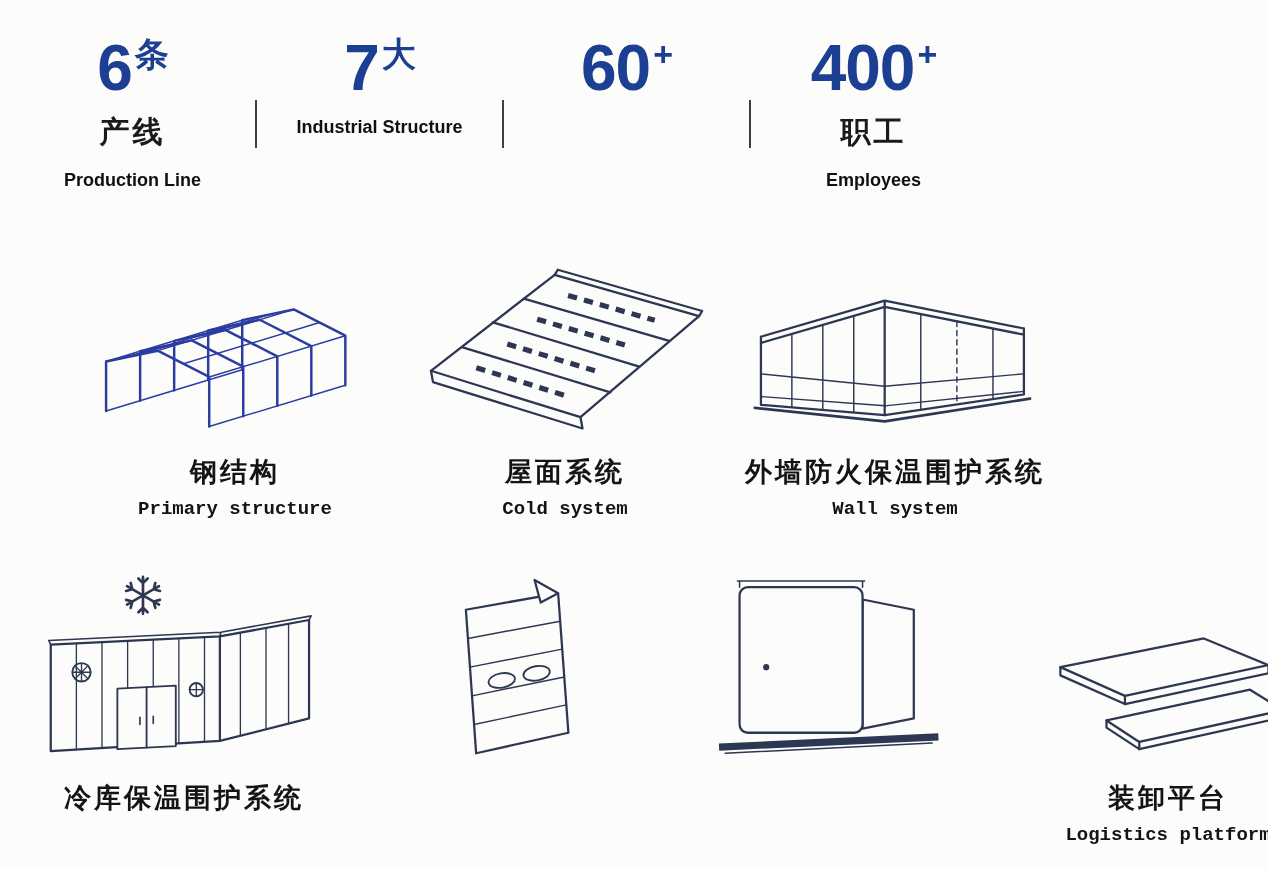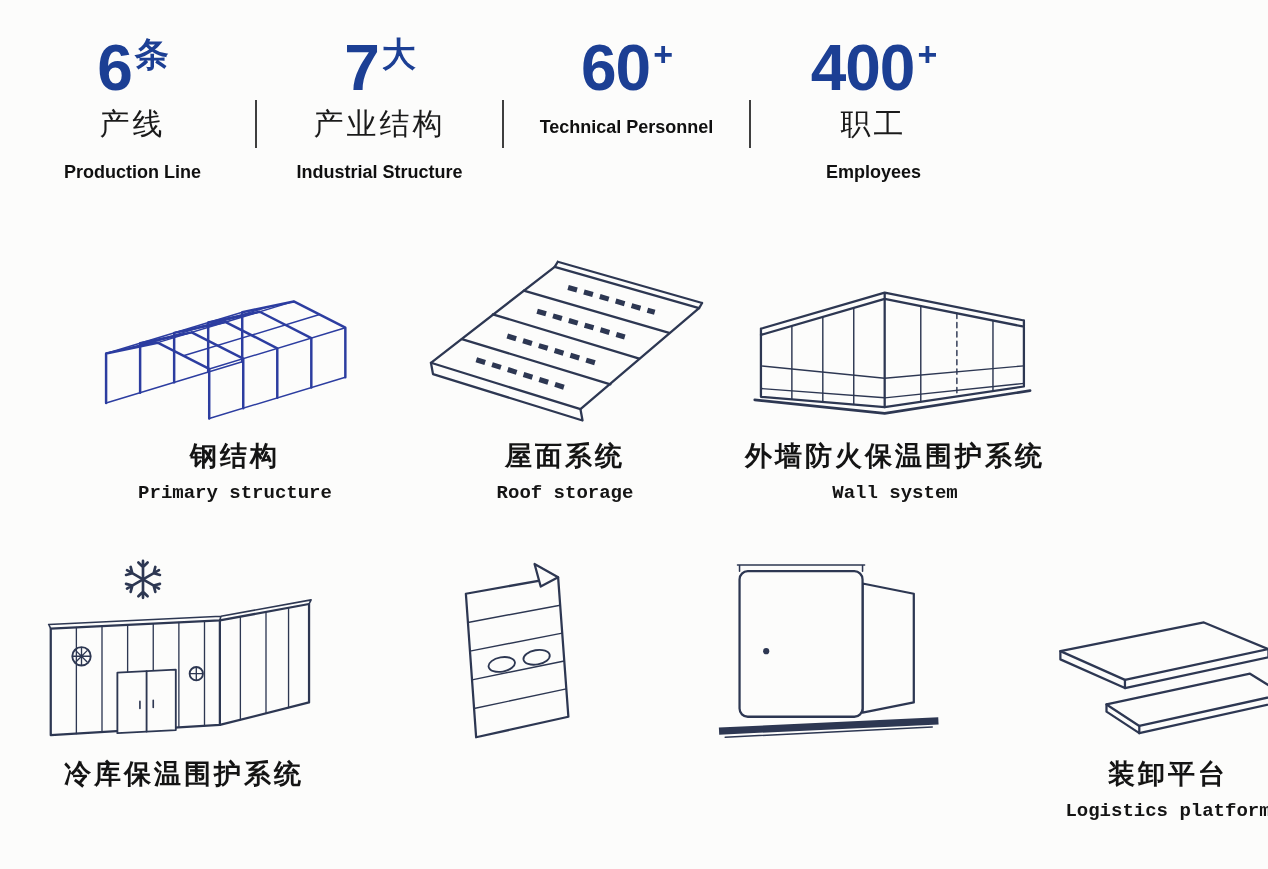--- a/index.html
+++ b/index.html
@@ -10,63 +10,61 @@
     color:#151515;
     overflow:hidden;
   }
   .page { width:1026px; height:869px; box-sizing:border-box; padding-top:36px; position:relative; }
 
   
   .stats { display:flex; align-items:flex-start; padding:0 30px 0 10px; }
   .stat { flex:1; text-align:center; }
   .num { font-size:64px; font-weight:800; color:#1c3f94; line-height:1; letter-spacing:-1px; }
   .sup { font-size:34px; font-weight:800; position:relative; top:-24px; margin-left:3px; display:inline-block; }
-  .zh-stat { font-size:30px; font-weight:400; color:#1a1a1a; margin-top:4px; letter-spacing:3px; }
+  .zh-stat { font-size:30px; font-weight:700; color:#1a1a1a; margin-top:12px; letter-spacing:3px; }
   .en-stat { font-size:18px; font-weight:700; color:#101010; margin-top:17px; }
   .vdiv { width:2px; height:48px; background:#3f3f3f; margin-top:64px; flex:0 0 2px; }
 
   
   .row { display:flex; padding:0 20px; }
   .row3 { margin-top:55px; }
   .row4 { margin-top:38px; }
   .product { flex:1; text-align:center; margin:0; padding:0; }
   .row3 .product:first-child { padding-left:50px; }
   .icon { display:flex; align-items:flex-end; justify-content:center; }
   .row3 .icon { height:192px; }
   .row4 .icon { height:206px; }
   .icon svg { display:block; }
-  .p-zh { font-size:27px; font-weight:700; color:#141414; margin-top:8px; letter-spacing:3px; }
+  .p-zh { font-size:27px; font-weight:700; color:#141414; margin-top:16px; letter-spacing:3px; }
   .p-en { font-size:19px; font-weight:700; color:#141414; margin-top:8px;font-family:Liberation Mono, monospace; }
 </style>
 </head>
 <body>
 
 <div class="page">
 
   <div class="stats">
 
     <div class="stat">
       <div class="num"><span>6</span><span class="sup">条</span></div>
       <div class="zh-stat">产线</div>
       <div class="en-stat">Production Line</div>
     </div>
 
     <div class="vdiv"></div>
 
     <div class="stat">
       <div class="num"><span>7</span><span class="sup">大</span></div>
-      <div class="zh-stat">产业结构</div>
       <div class="en-stat">Industrial Structure</div>
     </div>
 
     <div class="vdiv"></div>
 
     <div class="stat">
       <div class="num"><span>60</span><span class="sup">+</span></div>
-      <div class="en-stat">Technical Personnel</div>
     </div>
 
     <div class="vdiv"></div>
 
     <div class="stat">
       <div class="num"><span>400</span><span class="sup">+</span></div>
       <div class="zh-stat">职工</div>
       <div class="en-stat">Employees</div>
     </div>
 
@@ -119,21 +117,21 @@
               <line x1="74" y1="112" x2="160" y2="139"></line>
               <line x1="104" y1="89" x2="189" y2="115"></line>
               <line x1="133" y1="65" x2="218" y2="90"></line>
               <line x1="163" y1="42" x2="247" y2="66"></line>
             </g>
           </g>
         </svg>
       </div>
       <figcaption>
         <div class="p-zh">屋面系统</div>
-        <div class="p-en">Roof storage</div>
+        <div class="p-en">Cold system</div>
       </figcaption>
     </figure>
 
     <figure class="product">
       <div class="icon">
         <svg width="330" height="186" viewBox="0 0 320 180">
           <g transform="translate(0,18)" stroke="#2d3752" fill="none" stroke-width="2.2" stroke-linejoin="round" stroke-linecap="round">
             <path d="M30,70 L150,35 L285,62 L285,120 L150,140 L30,130 Z"></path>
             <line x1="150" y1="35" x2="150" y2="140"></line>
             <path d="M30,64 L150,29 L285,56 M30,70 L30,64 M150,35 L150,29 M285,62 L285,56"></path>

